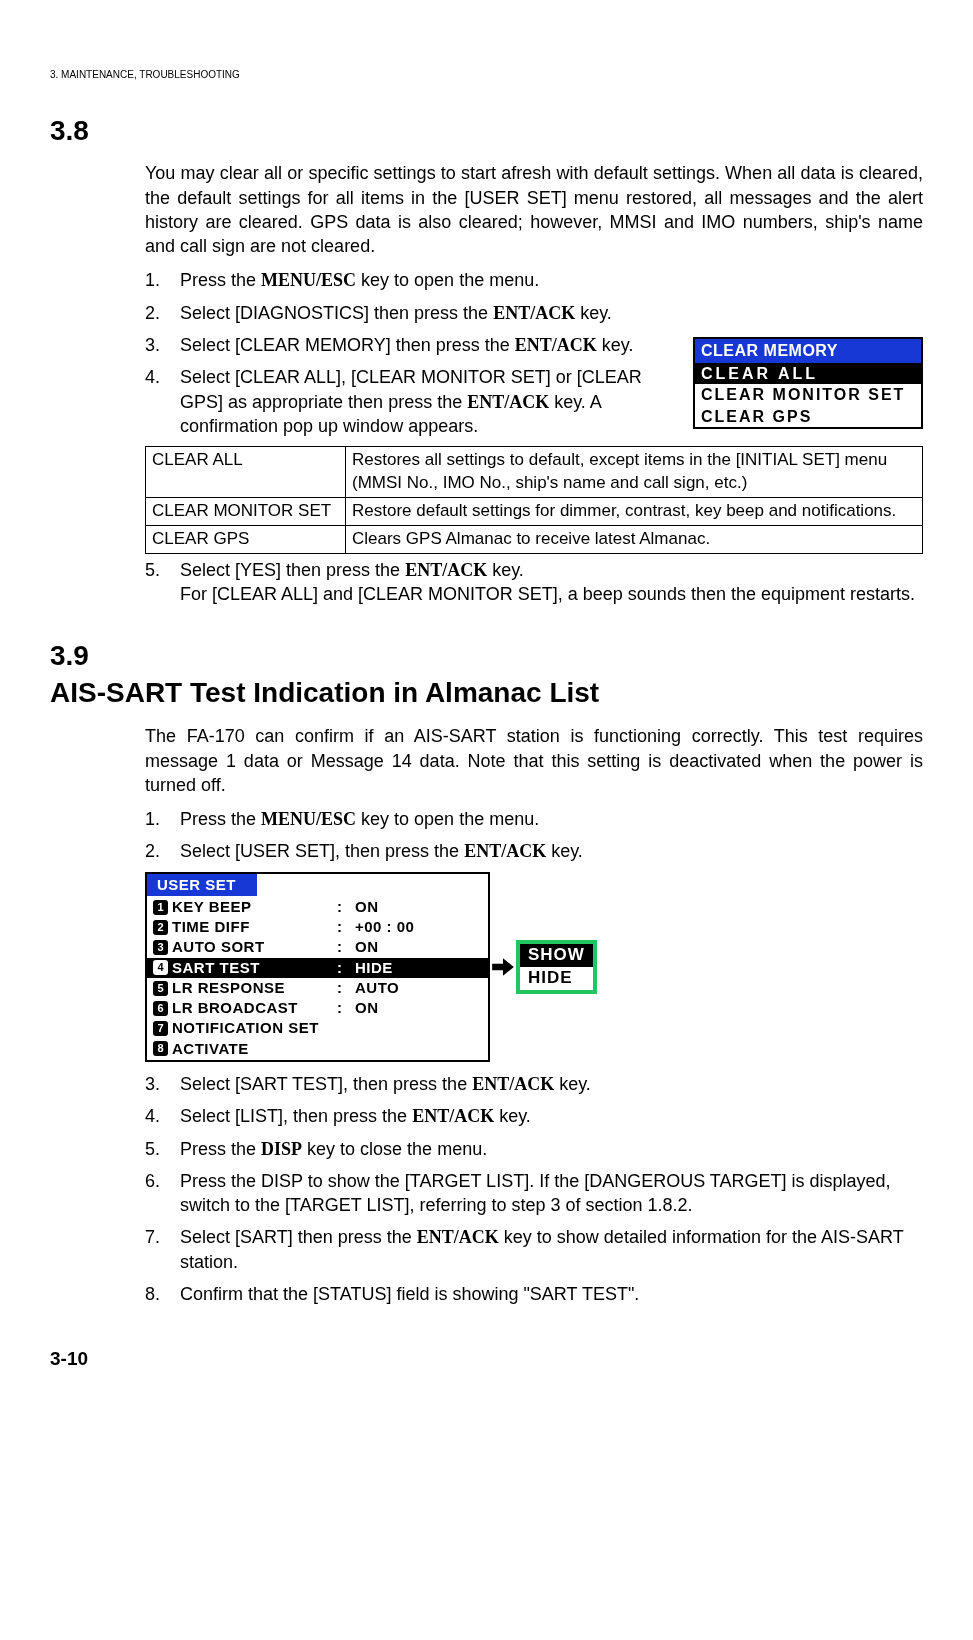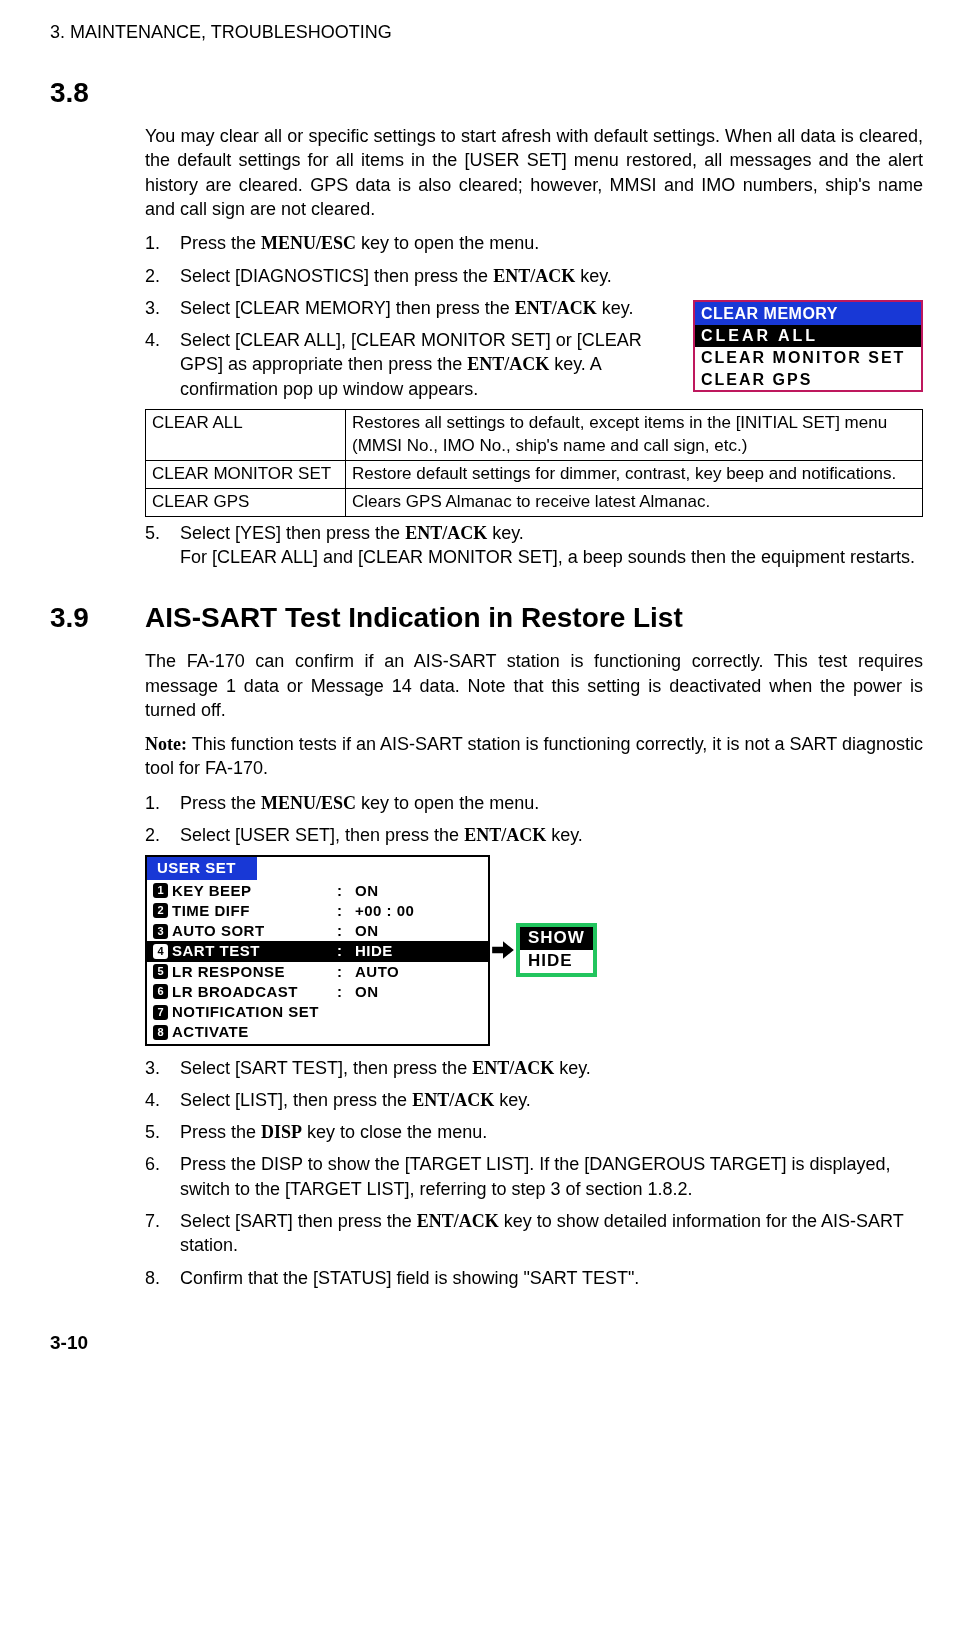--- a/index.html
+++ b/index.html
@@ -6,33 +6,33 @@
   body {
     font-family: Arial, Helvetica, sans-serif;
     font-size: 18px;
     line-height: 1.35;
     color: #000;
     background: #fff;
     margin: 0;
     padding: 20px 50px 40px 50px;
     width: 973px;
   }
-  .header-text { font-size: 18px; margin-bottom: 30px; }
+  .header-text { font-size: 10px; margin-bottom: 30px; margin-top: 48px; }
   .section { margin-bottom: 30px; }
-  .section-title-row { display: flex; align-items: flex-start; margin-bottom: 12px; }
+  .section-title-row { display: flex; align-items: flex-start; margin-bottom: 12px; flex-direction: column; }
   .section-num { font-size: 28px; font-weight: bold; width: 95px; flex-shrink: 0; }
   .section-title { font-size: 28px; font-weight: bold; }
   .body-indent { margin-left: 95px; }
   .para { margin-bottom: 10px; text-align: justify; }
   ol.steps { list-style: none; padding: 0; margin: 0 0 0 95px; counter-reset: step; }
   ol.steps > li { position: relative; padding-left: 35px; margin-bottom: 8px; counter-increment: step; }
   ol.steps > li::before { content: counter(step) "."; position: absolute; left: 0; top: 0; }
   .bold { font-weight: bold; font-family: Liberation Serif, serif; }
   .float-right-box { float: right; margin: 4px 0 4px 10px; }
-  .clear-memory-box { border: 2px solid #be185d; width: 230px; font-weight: bold; font-size: 16px; }
+  .clear-memory-box { border: 2px solid #000000; width: 230px; font-weight: bold; font-size: 16px; }
   .clear-memory-title { background: #1838d6; color: #fff; padding: 1px 6px; letter-spacing: 0.5px; }
   .clear-memory-sel { background: #000; color: #fff; padding: 0 6px; letter-spacing: 3px; }
   .clear-memory-item { padding: 0 6px; letter-spacing: 2px; }
   table.desc-table { border-collapse: collapse; width: 100%; margin: 4px 0 4px 0; }
   table.desc-table td { border: 1px solid #000; padding: 2px 6px; vertical-align: top; font-size: 17px; text-align: left; }
   table.desc-table td:first-child { width: 200px; }
   .userset-row { display: flex; align-items: center; margin: 8px 0 10px 95px; }
   .userset-box { border: 2px solid #000; width: 345px; font-weight: bold; font-size: 15px; }
   .userset-title { background: #1838d6; color: #fff; padding: 1px 10px; width: 110px; letter-spacing: 0.5px; }
   .userset-body { padding: 1px 0; }
@@ -111,26 +111,23 @@
     <li>
       <span>Select [YES] then press the </span><span class="bold">ENT/ACK</span><span> key.</span><br>
       <span>For [CLEAR ALL] and [CLEAR MONITOR SET], a beep sounds then the equipment restarts.</span>
     </li>
   </ol>
 </div>
 
 <div class="section">
   <div class="section-title-row">
     <div class="section-num">3.9</div>
-    <div class="section-title">AIS-SART Test Indication in Restore List</div>
+    <div class="section-title">AIS-SART Test Indication in Almanac List</div>
   </div>
   <div class="body-indent para">The FA-170 can confirm if an AIS-SART station is functioning correctly. This test requires message 1 data or Message 14 data. Note that this setting is deactivated when the power is turned off.</div>
-  <div class="body-indent para">
-    <span class="bold">Note:</span><span> This function tests if an AIS-SART station is functioning correctly, it is not a SART diagnostic tool for FA-170.</span>
-  </div>
 
   <ol class="steps">
     <li>
       <span>Press the </span><span class="bold">MENU/ESC</span><span> key to open the menu.</span>
     </li>
     <li>
       <span>Select [USER SET], then press the </span><span class="bold">ENT/ACK</span><span> key.</span>
     </li>
   </ol>
 

